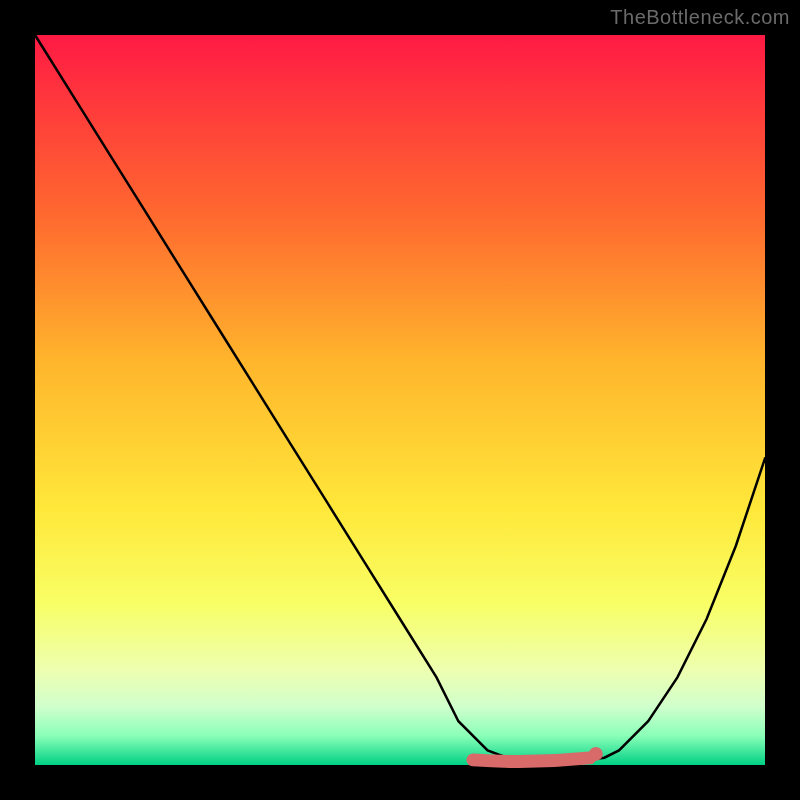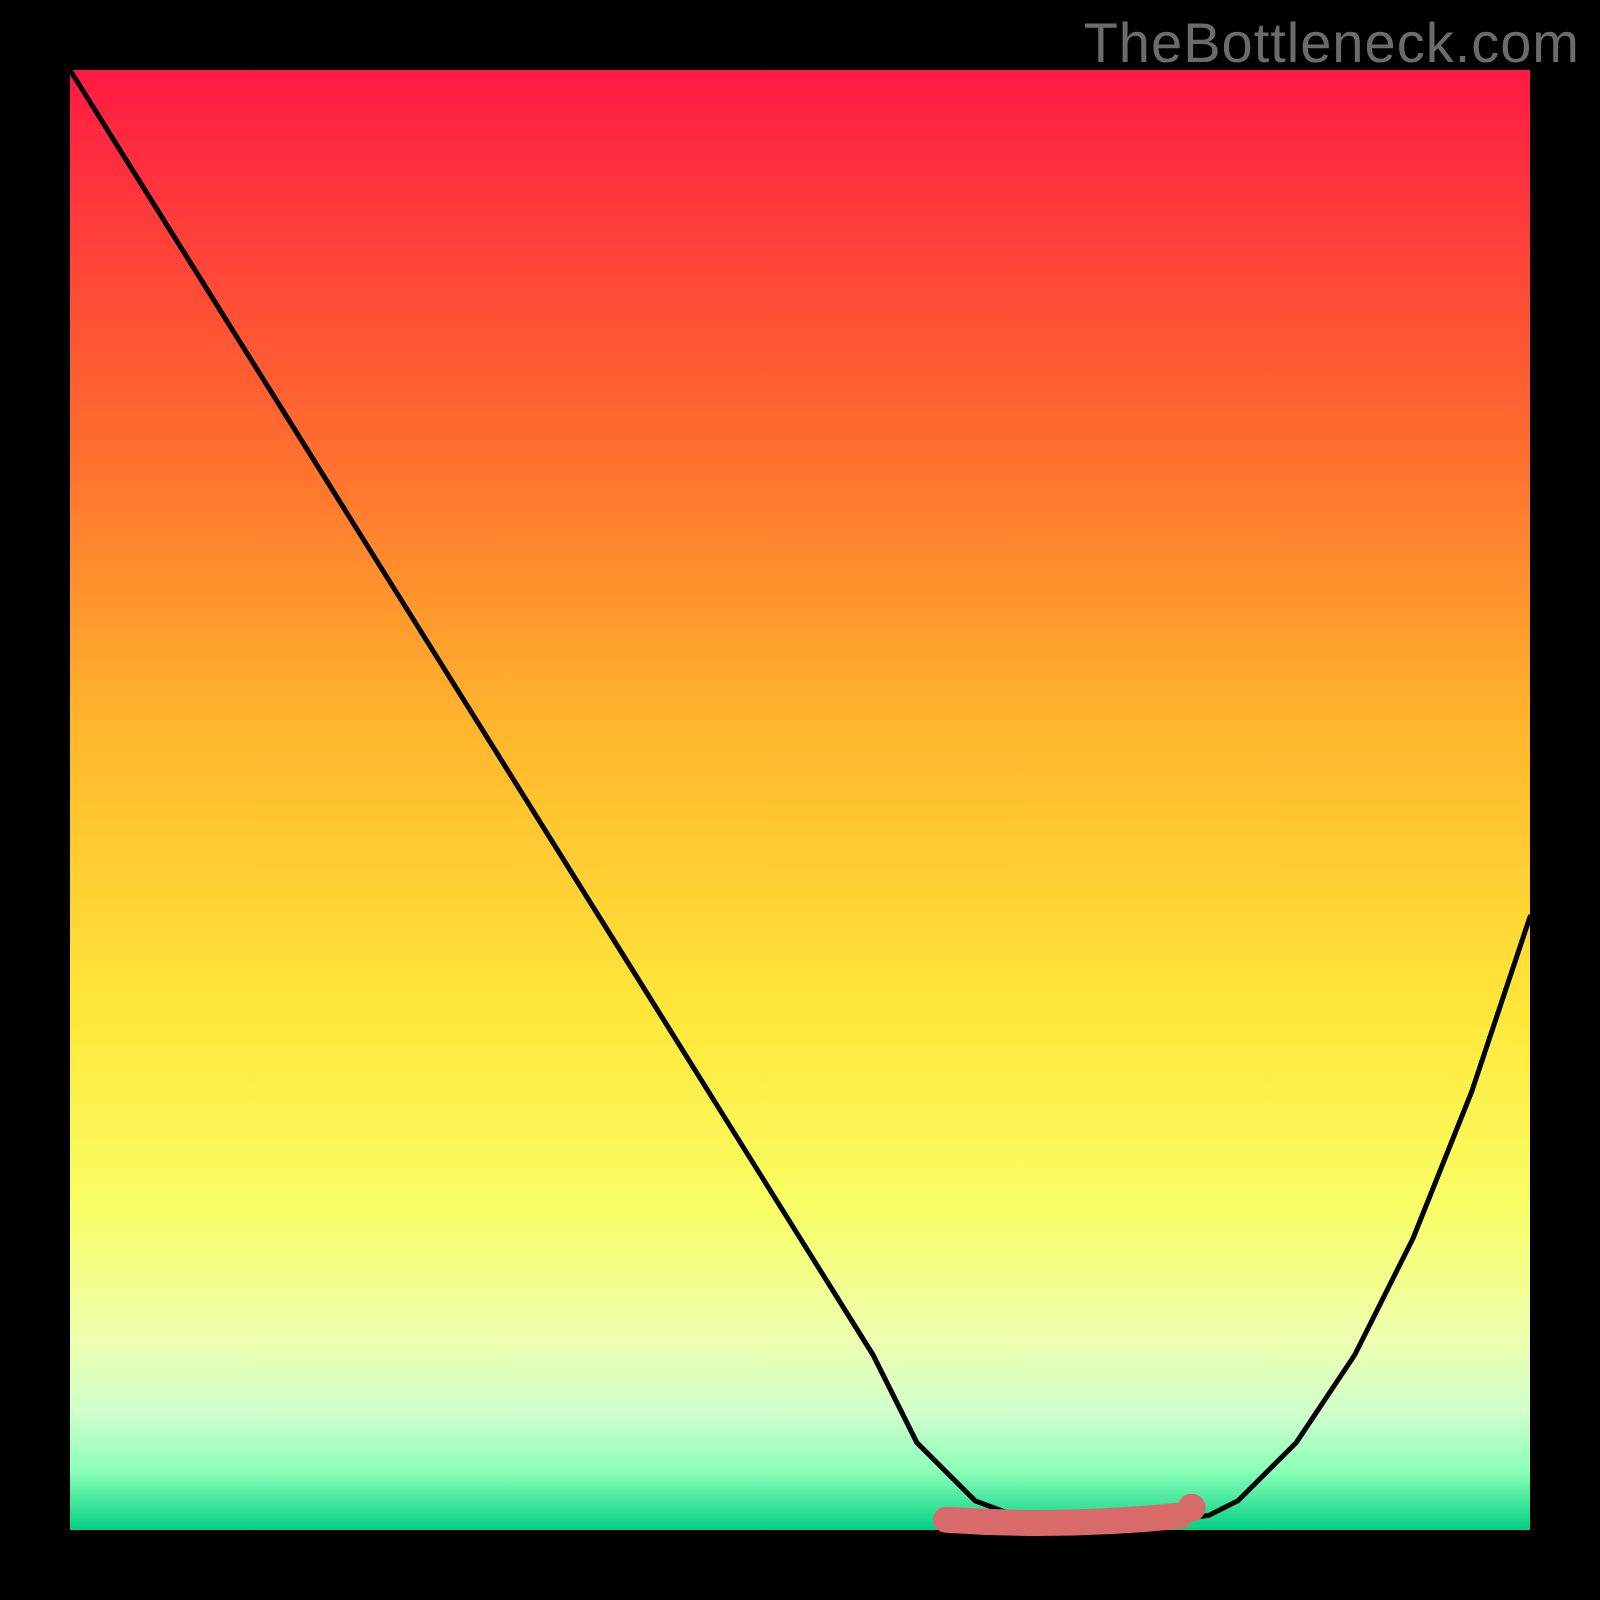--- a/index.html
+++ b/index.html
@@ -28,21 +28,21 @@
       #d0ffcc 92%,
       #8affb8 96%,
       #00d084 100%
     );
   }
   .attribution {
     position: absolute;
     top: 6px;
     right: 10px;
     color: #6b6b6b;
-    font-size: 28px;
+    font-size: 20px;
     font-weight: 400;
     letter-spacing: 0.5px;
   }
   svg.overlay {
     position: absolute;
     left: 35px;
     top: 35px;
     width: 730px;
     height: 730px;
     overflow: visible;

